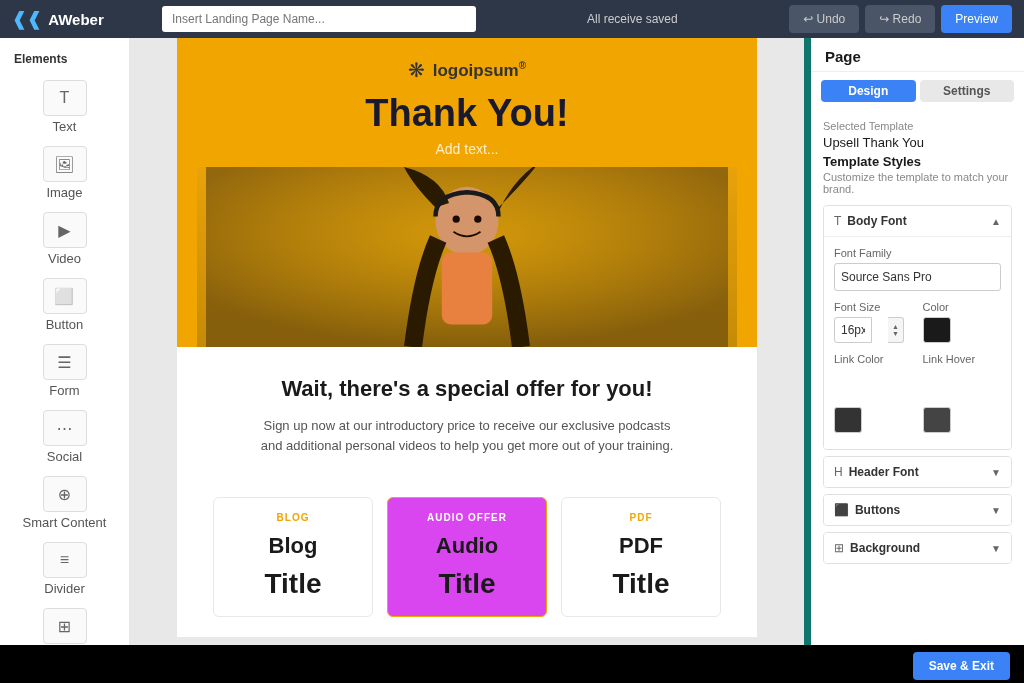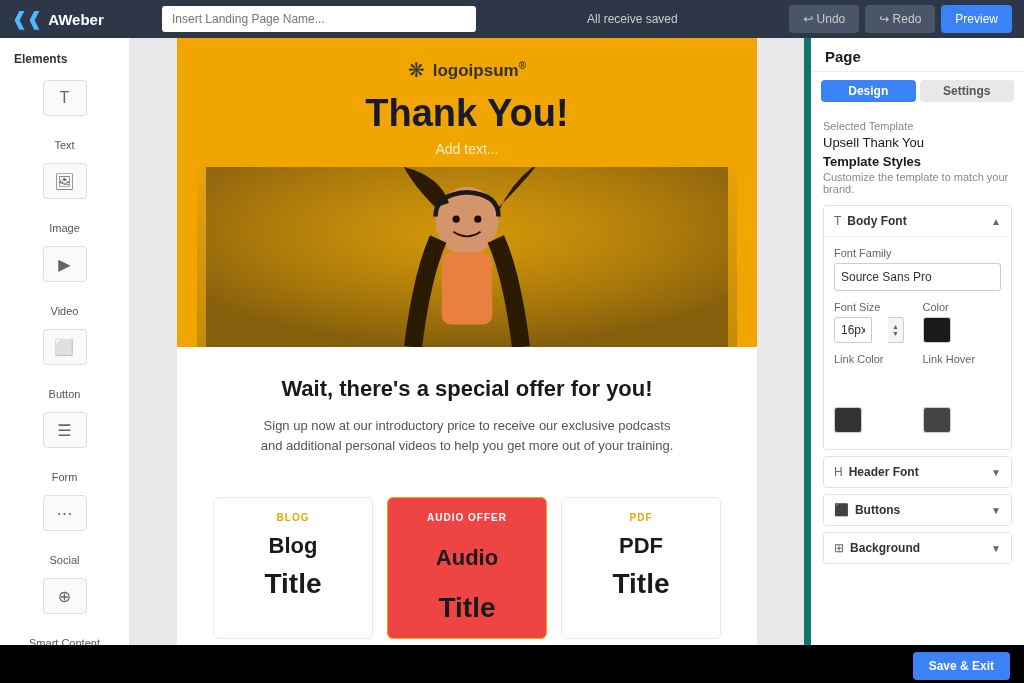--- a/index.html
+++ b/index.html
@@ -31,21 +31,21 @@
     
     #left-sidebar {
       width: 130px; background: white; border-right: 1px solid #e2e8f0;
       overflow-y: auto; padding: 10px 0;
     }
     #elements-title { font-size: 12px; font-weight: 600; color: #333; padding: 4px 14px 8px; }
     .element-item {
       display: flex; flex-direction: column; align-items: center; padding: 6px 4px;
       cursor: pointer; gap: 3px;
     }
-    .element-label { font-size: 11px; color: #555; text-align: center; margin-top: 20px; }
+    .element-label { font-size: 13px; color: #555; text-align: center; }
     .element-icon-box {
       width: 44px; height: 36px; border: 1px solid #ddd; border-radius: 4px;
       display: flex; align-items: center; justify-content: center;
       font-size: 16px; color: #666; background: #fafafa;
     }
 
     
     #canvas {
       flex: 1; overflow-y: auto; background: #e8e8e8; position: relative;
     }
@@ -89,21 +89,21 @@
     #cards-row {
       background: white; padding: 0 20px 20px;
       display: flex; gap: 14px; justify-content: center;
     }
     .card {
       flex: 1; max-width: 160px; background: white;
       border: 1px solid #e8e8e8; border-radius: 6px;
       display: flex; flex-direction: column; align-items: center;
       padding: 14px 10px; min-height: 120px;
     }
-    .card.highlight { background: #ef4444; border-color: #f0a500; gap: 12px; }
+    .card.highlight { background: #d946ef; border-color: #f0a500; }
     .card-tag { font-size: 10px; font-weight: 700; letter-spacing: 1px; margin-bottom: 10px; }
     .card-tag.blog { color: #f0a500; }
     .card-tag.audio { color: white; }
     .card-tag.pdf { color: #f0a500; }
     .card-title { font-size: 22px; font-weight: 800; color: #1a1a1a; line-height: 1.2; }
     .card.highlight .card-title { color: #1a1a1a; }
     .card-subtitle { font-size: 28px; font-weight: 700; color: #1a1a1a; line-height: 1.2; margin-top: 7px; }
 
     
     #right-panel {

